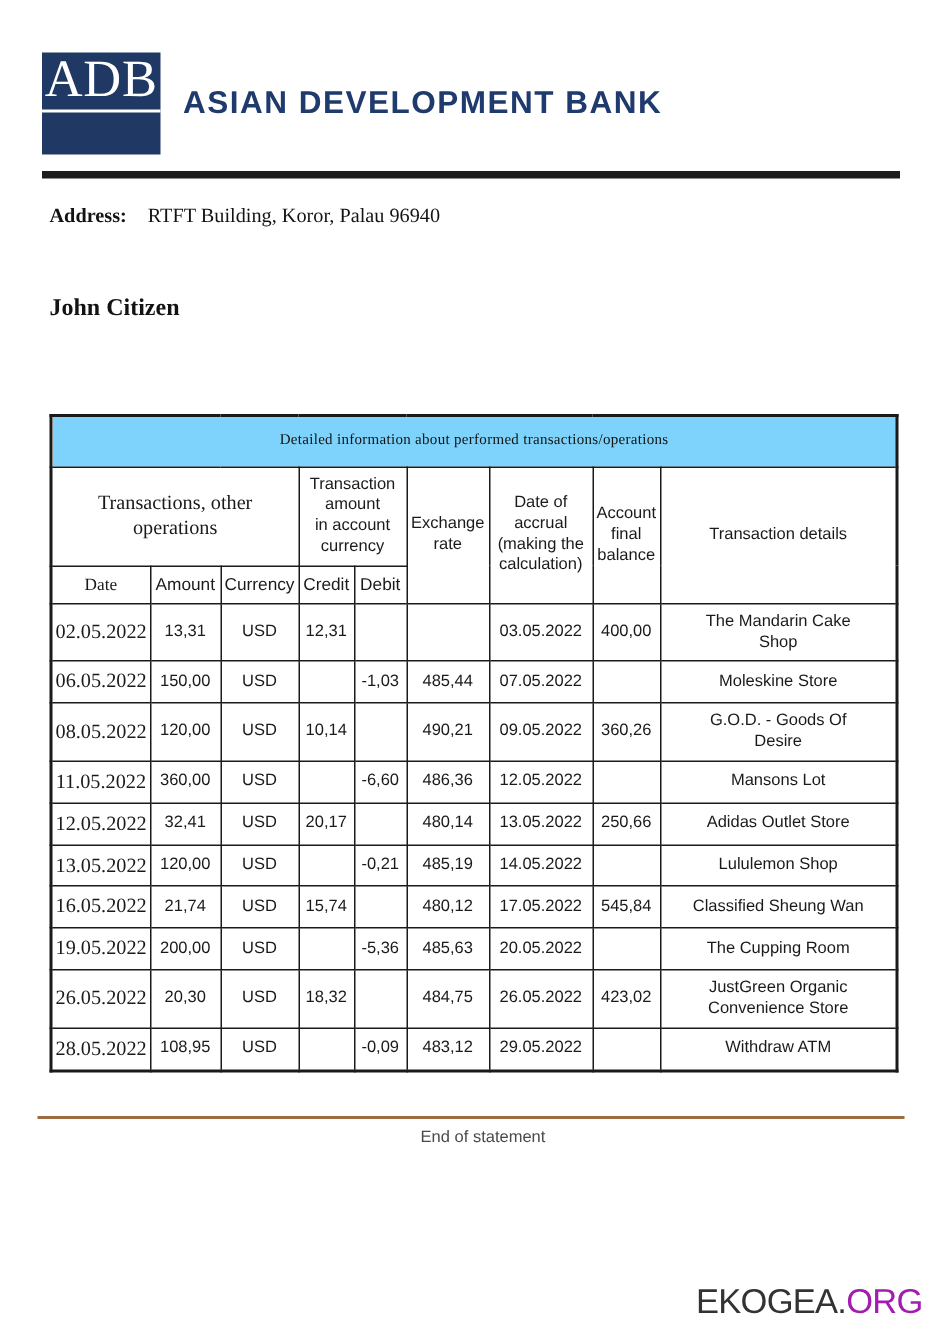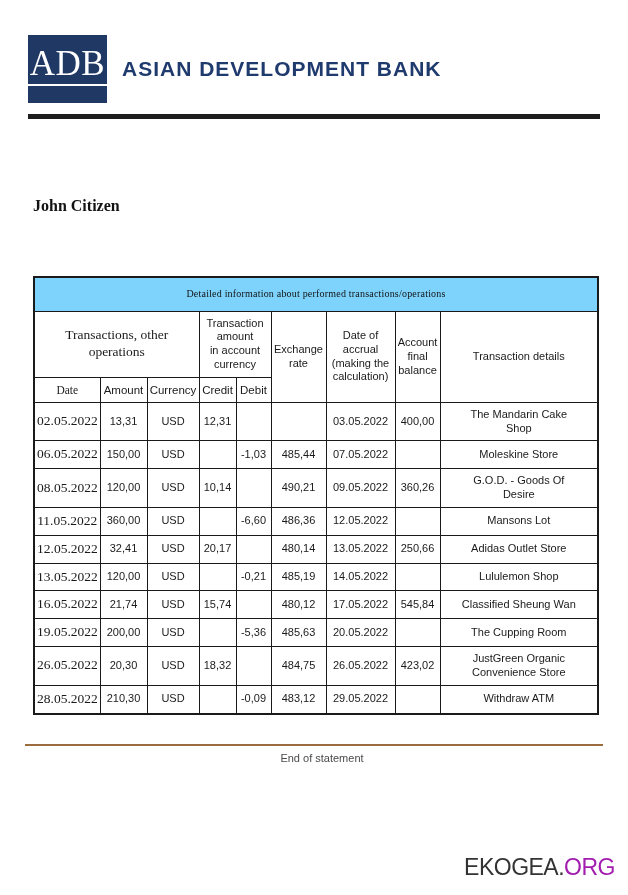--- a/index.html
+++ b/index.html
@@ -7,21 +7,21 @@
   .page {
     position:relative; width:628px; height:895px; margin:0 auto;
     background:#ffffff; overflow:hidden;
     font-family:"Liberation Serif", serif; color:#131313;
   }
 
   
   .logo {
     position:absolute; left:28px; top:35px; width:79px; height:68px;
     background:#1f3864; display:flex; flex-direction:column;
-    justify-content:center; align-items:center;
+    justify-content:flex-start; align-items:center;
   }
   .logo-text {
     color:#ffffff; font-family:"Liberation Serif", serif; font-size:35px;
     line-height:1; letter-spacing:0.5px;
     border-bottom:2.5px solid #ffffff; padding:0 2px 3px 2px; margin-bottom:7px;
   }
   .bank-name {
     position:absolute; left:122px; top:35px; height:68px;
     display:flex; align-items:center;
     font-family:"Liberation Sans", sans-serif; font-weight:bold;
@@ -82,20 +82,23 @@
 <body>
 
 <div class="page">
 
   <div class="logo">
     <span class="logo-text">ADB</span>
   </div>
   <div class="bank-name">ASIAN DEVELOPMENT BANK</div>
   <div class="header-rule"></div>
 
+  <div class="address-line">
+    <span class="address-label">Address:</span><span>RTFT Building, Koror, Palau 96940</span>
+  </div>
 
   <div class="recipient">
     <div class="recipient-name">John Citizen</div>
   </div>
 
   <table class="statement">
     <colgroup>
       <col style="width:66px">
         <col style="width:47px">
         <col style="width:52px">
@@ -233,21 +236,21 @@
           <td class="c-credit">18,32</td>
           <td class="c-debit"></td>
           <td class="c-rate">484,75</td>
           <td class="c-accrual">26.05.2022</td>
           <td class="c-balance">423,02</td>
           <td class="c-details">JustGreen Organic
 Convenience Store</td>
         </tr>
         <tr>
           <td class="c-date">28.05.2022</td>
-          <td class="c-amount">210,30</td>
+          <td class="c-amount">108,95</td>
           <td class="c-currency">USD</td>
           <td class="c-credit"></td>
           <td class="c-debit">-0,09</td>
           <td class="c-rate">483,12</td>
           <td class="c-accrual">29.05.2022</td>
           <td class="c-balance"></td>
           <td class="c-details">Withdraw ATM</td>
         </tr>
       </tbody>
   </table>

